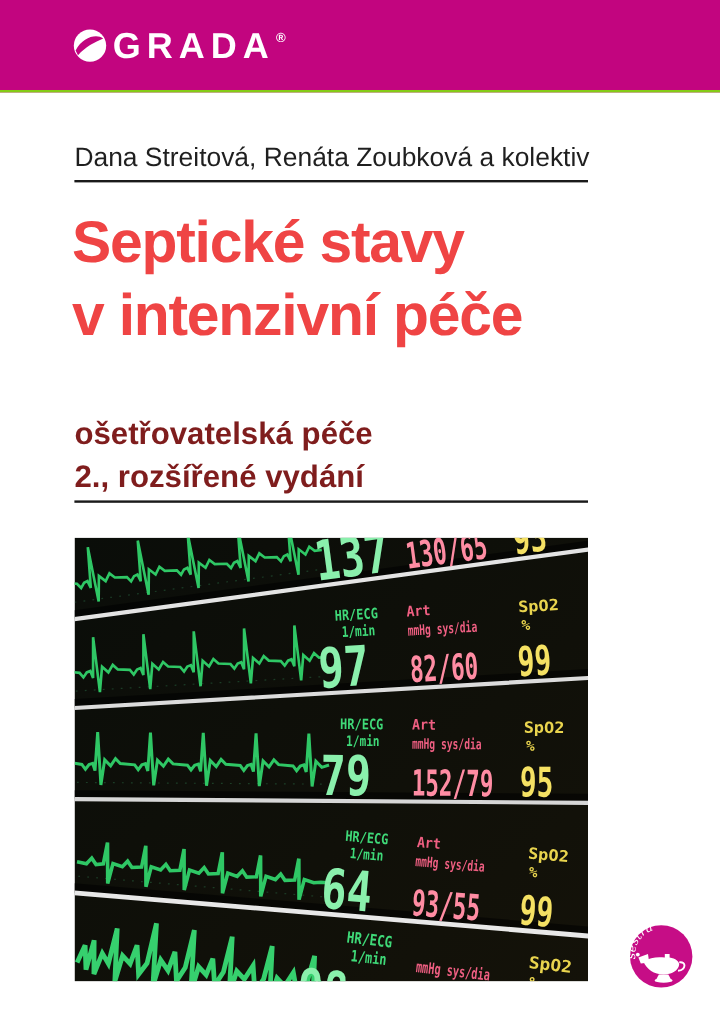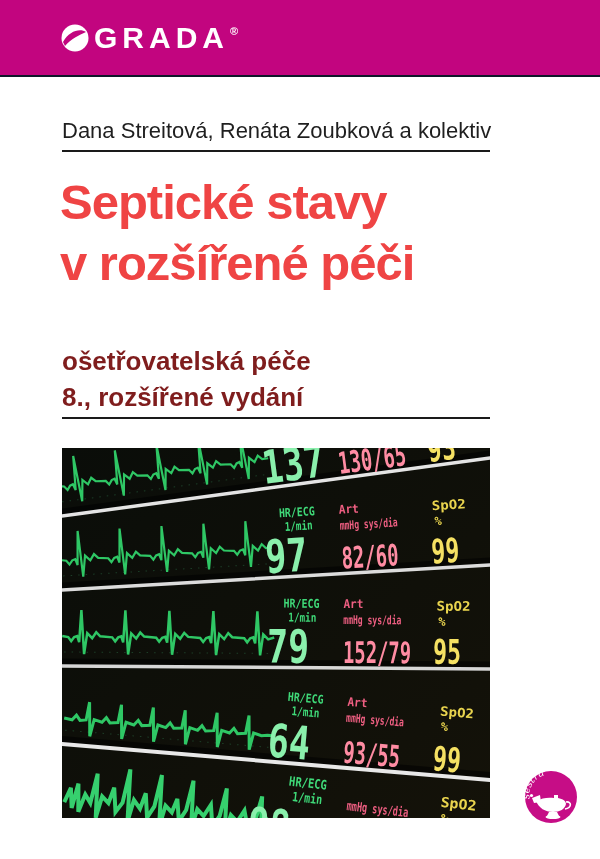--- a/index.html
+++ b/index.html
@@ -1,19 +1,19 @@
 <!DOCTYPE html>
 <html><head>
 <meta charset="utf-8">
 <style>
   html,body{margin:0;padding:0;background:#ffffff;}
   .cover{position:relative;width:600px;height:859px;background:#ffffff;overflow:hidden;
          font-family:"Liberation Sans",sans-serif;}
   .brand-band{position:absolute;left:0;top:0;width:600px;height:75px;
-              background:#c2057f;border-bottom:2px solid #0f172a;}
+              background:#c2057f;border-bottom:2px solid #84cc16;}
   .grada-logo{position:absolute;left:58px;top:16px;}
   .authors{position:absolute;left:62px;top:118px;font-size:22px;color:#1f1f1f;white-space:nowrap;}
   .rule{position:absolute;left:62px;width:428px;height:2px;background:#1a1a1a;}
   .rule-top{top:150px;}
   .rule-mid{top:417px;}
   .book-title{position:absolute;left:60px;top:172px;margin:0;font-size:49px;font-weight:700;
               line-height:61px;letter-spacing:-1px;color:#ef4444;}
   .book-subtitle{position:absolute;left:62px;top:343px;font-size:26px;font-weight:700;
                  line-height:36px;color:#7f1d1d;}
   .monitor-photo{position:absolute;left:62px;top:448px;width:428px;height:370px;overflow:hidden;}
@@ -33,26 +33,26 @@
       </g>
       <text x="36" y="32" font-family="Liberation Sans, sans-serif" font-size="30" font-weight="bold" letter-spacing="5" fill="#ffffff"><tspan>GRADA</tspan><tspan dy="-13" dx="1" font-size="11" letter-spacing="0">®</tspan></text>
     </svg>
   </div>
 
   <div class="authors">Dana Streitová, Renáta Zoubková a kolektiv</div>
   <div class="rule rule-top"></div>
 
   <h1 class="book-title">
     <span>Septické stavy</span><br>
-    <span>v rozšířené péči</span>
+    <span>v intenzivní péče</span>
   </h1>
 
   <div class="book-subtitle">
     <div>ošetřovatelská péče</div>
-    <div>8., rozšířené vydání</div>
+    <div>2., rozšířené vydání</div>
   </div>
   <div class="rule rule-mid"></div>
 
   <div class="monitor-photo">
     <svg width="428" height="370" viewBox="0 0 428 370">
       <defs>
         <linearGradient id="bgGrad" x1="0" y1="0" x2="1" y2="1">
           <stop offset="0" stop-color="#0a0d09"></stop>
           <stop offset="1" stop-color="#141209"></stop>
         </linearGradient>

